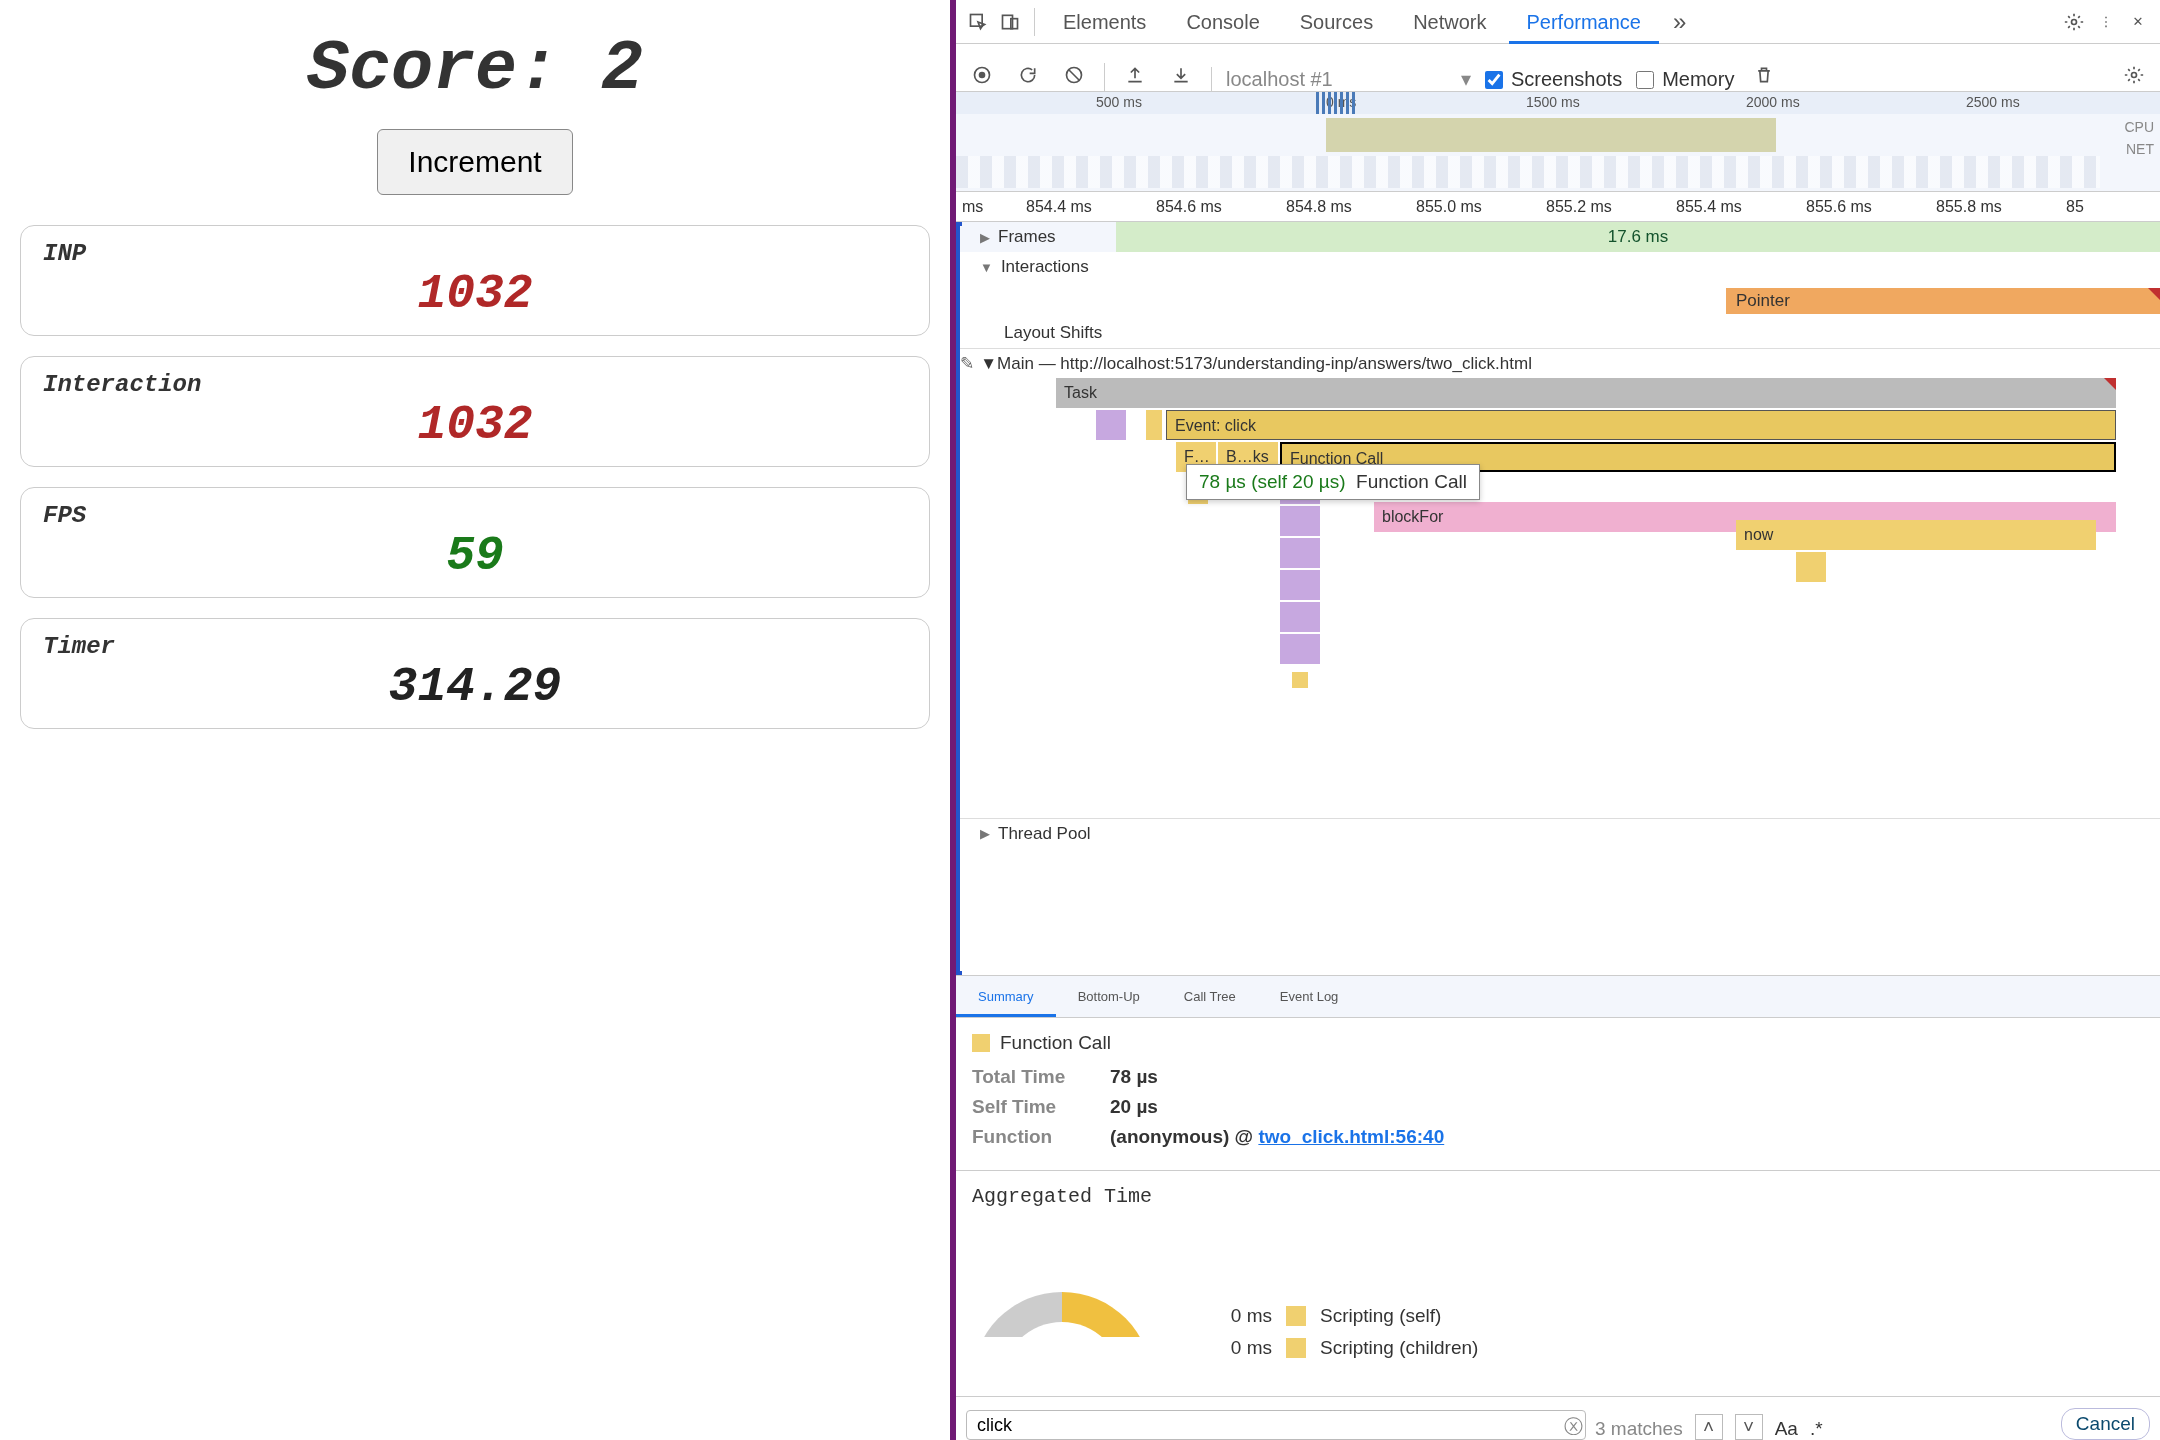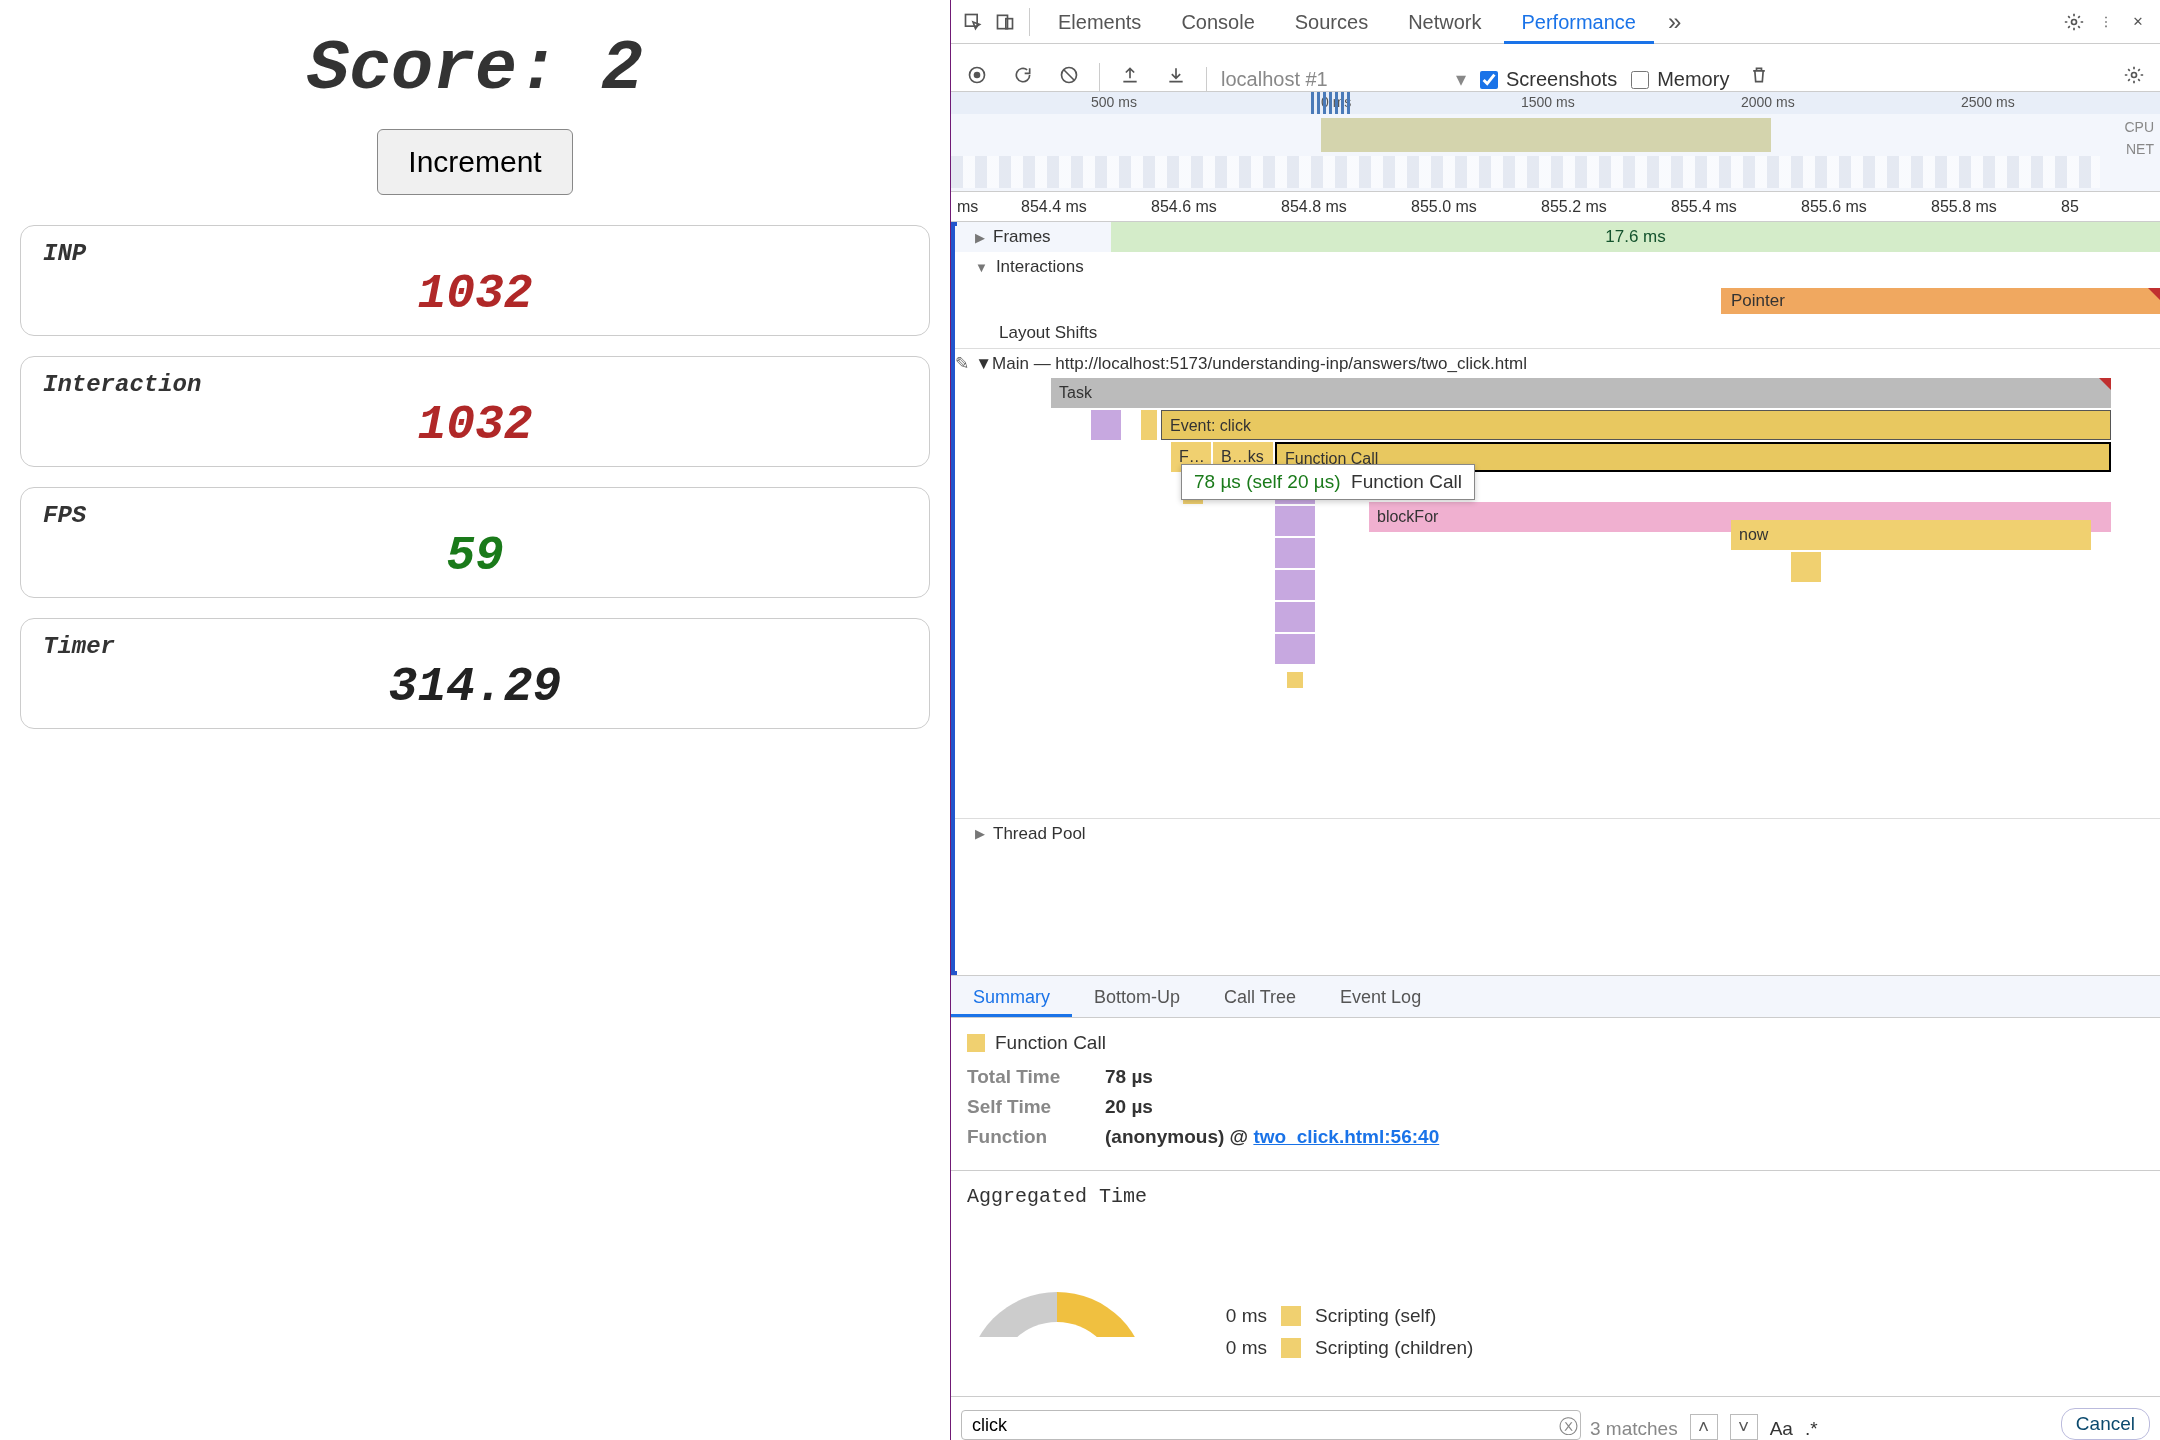--- a/index.html
+++ b/index.html
@@ -12,21 +12,21 @@
 .btn-wrap { text-align: center; margin-bottom: 30px; }
 .inc-btn { font-size: 30px; padding: 15px 30px; background: #f0f0f0; border: 1px solid #888; border-radius: 6px; cursor: pointer; }
 .card { border: 1px solid #ccc; border-radius: 14px; padding: 14px 22px; margin-bottom: 20px; }
 .card-label { font-size: 24px; }
 .card-value { text-align: center; font-size: 48px; }
 .red { color: #b02828; }
 .green { color: #1a7a1a; }
 .black { color: #222; }
 
 
-.devtools { flex: 1; border-left: 1px solid #701a75; display: flex; flex-direction: column; background: #fff; }
+.devtools { flex: 1; border-left: 6px solid #701a75; display: flex; flex-direction: column; background: #fff; }
 
 
 .tabbar { display: flex; align-items: center; height: 44px; border-bottom: 1px solid #ccc; padding: 0 8px; gap: 4px; }
 .tabbar .icon { width: 28px; height: 28px; display: flex; align-items: center; justify-content: center; color: #555; cursor: pointer; }
 .tabbar .tab { padding: 0 18px; height: 44px; line-height: 44px; font-size: 20px; color: #555; cursor: pointer; }
 .tabbar .tab.active { color: #1a73e8; border-bottom: 3px solid #1a73e8; }
 .tabbar .spacer { flex: 1; }
 .tabbar .more { font-size: 24px; color: #555; padding: 0 10px; }
 
 
@@ -68,21 +68,21 @@
 .purplebar { background: #c7a8e0; }
 .yellowbar { background: #e8c860; color: #333; border: 1px solid #555;}
 .yellowplain { background: #f0d070; color: #333;}
 .pinkbar { background: #f0b0d0; color: #333; }
 .tooltip { position: absolute; background: #fff; border: 1px solid #888; padding: 6px 12px; font-size: 19px; box-shadow: 0 2px 6px rgba(0,0,0,.2); white-space: nowrap; z-index: 10; }
 .tooltip .t1 { color: #1a7a1a; }
 .selbracket { position:absolute; left:0; top:0; bottom:0; width:6px; border-left:4px solid #2255cc; border-top:4px solid #2255cc; border-bottom:4px solid #2255cc;}
 
 
 .sumtabs { display: flex; height: 42px; border-bottom: 1px solid #ccc; background: #f3f6fc; }
-.sumtabs .stab { padding: 0 22px; line-height: 42px; font-size: 18px; color: #555; cursor: pointer; }
+.sumtabs .stab { padding: 0 22px; line-height: 42px; font-size: 13px; color: #555; cursor: pointer; }
 .sumtabs .stab.active { color: #1a73e8; border-bottom: 3px solid #1a73e8; }
 
 
 .summary { padding: 14px 16px; font-size: 19px; border-bottom: 1px solid #ccc; }
 .summary .row { display: flex; gap: 18px; margin-bottom: 8px; font-weight: bold; }
 .summary .key { color: #888; width: 120px; }
 .summary .fnname { color: #333; }
 .summary .link { color: #1a73e8; text-decoration: underline; }
 .summary .title { display:flex; align-items:center; gap:10px; margin-bottom:12px;}
 .summary .swatch { width:18px; height:18px; background:#f0d070;}

